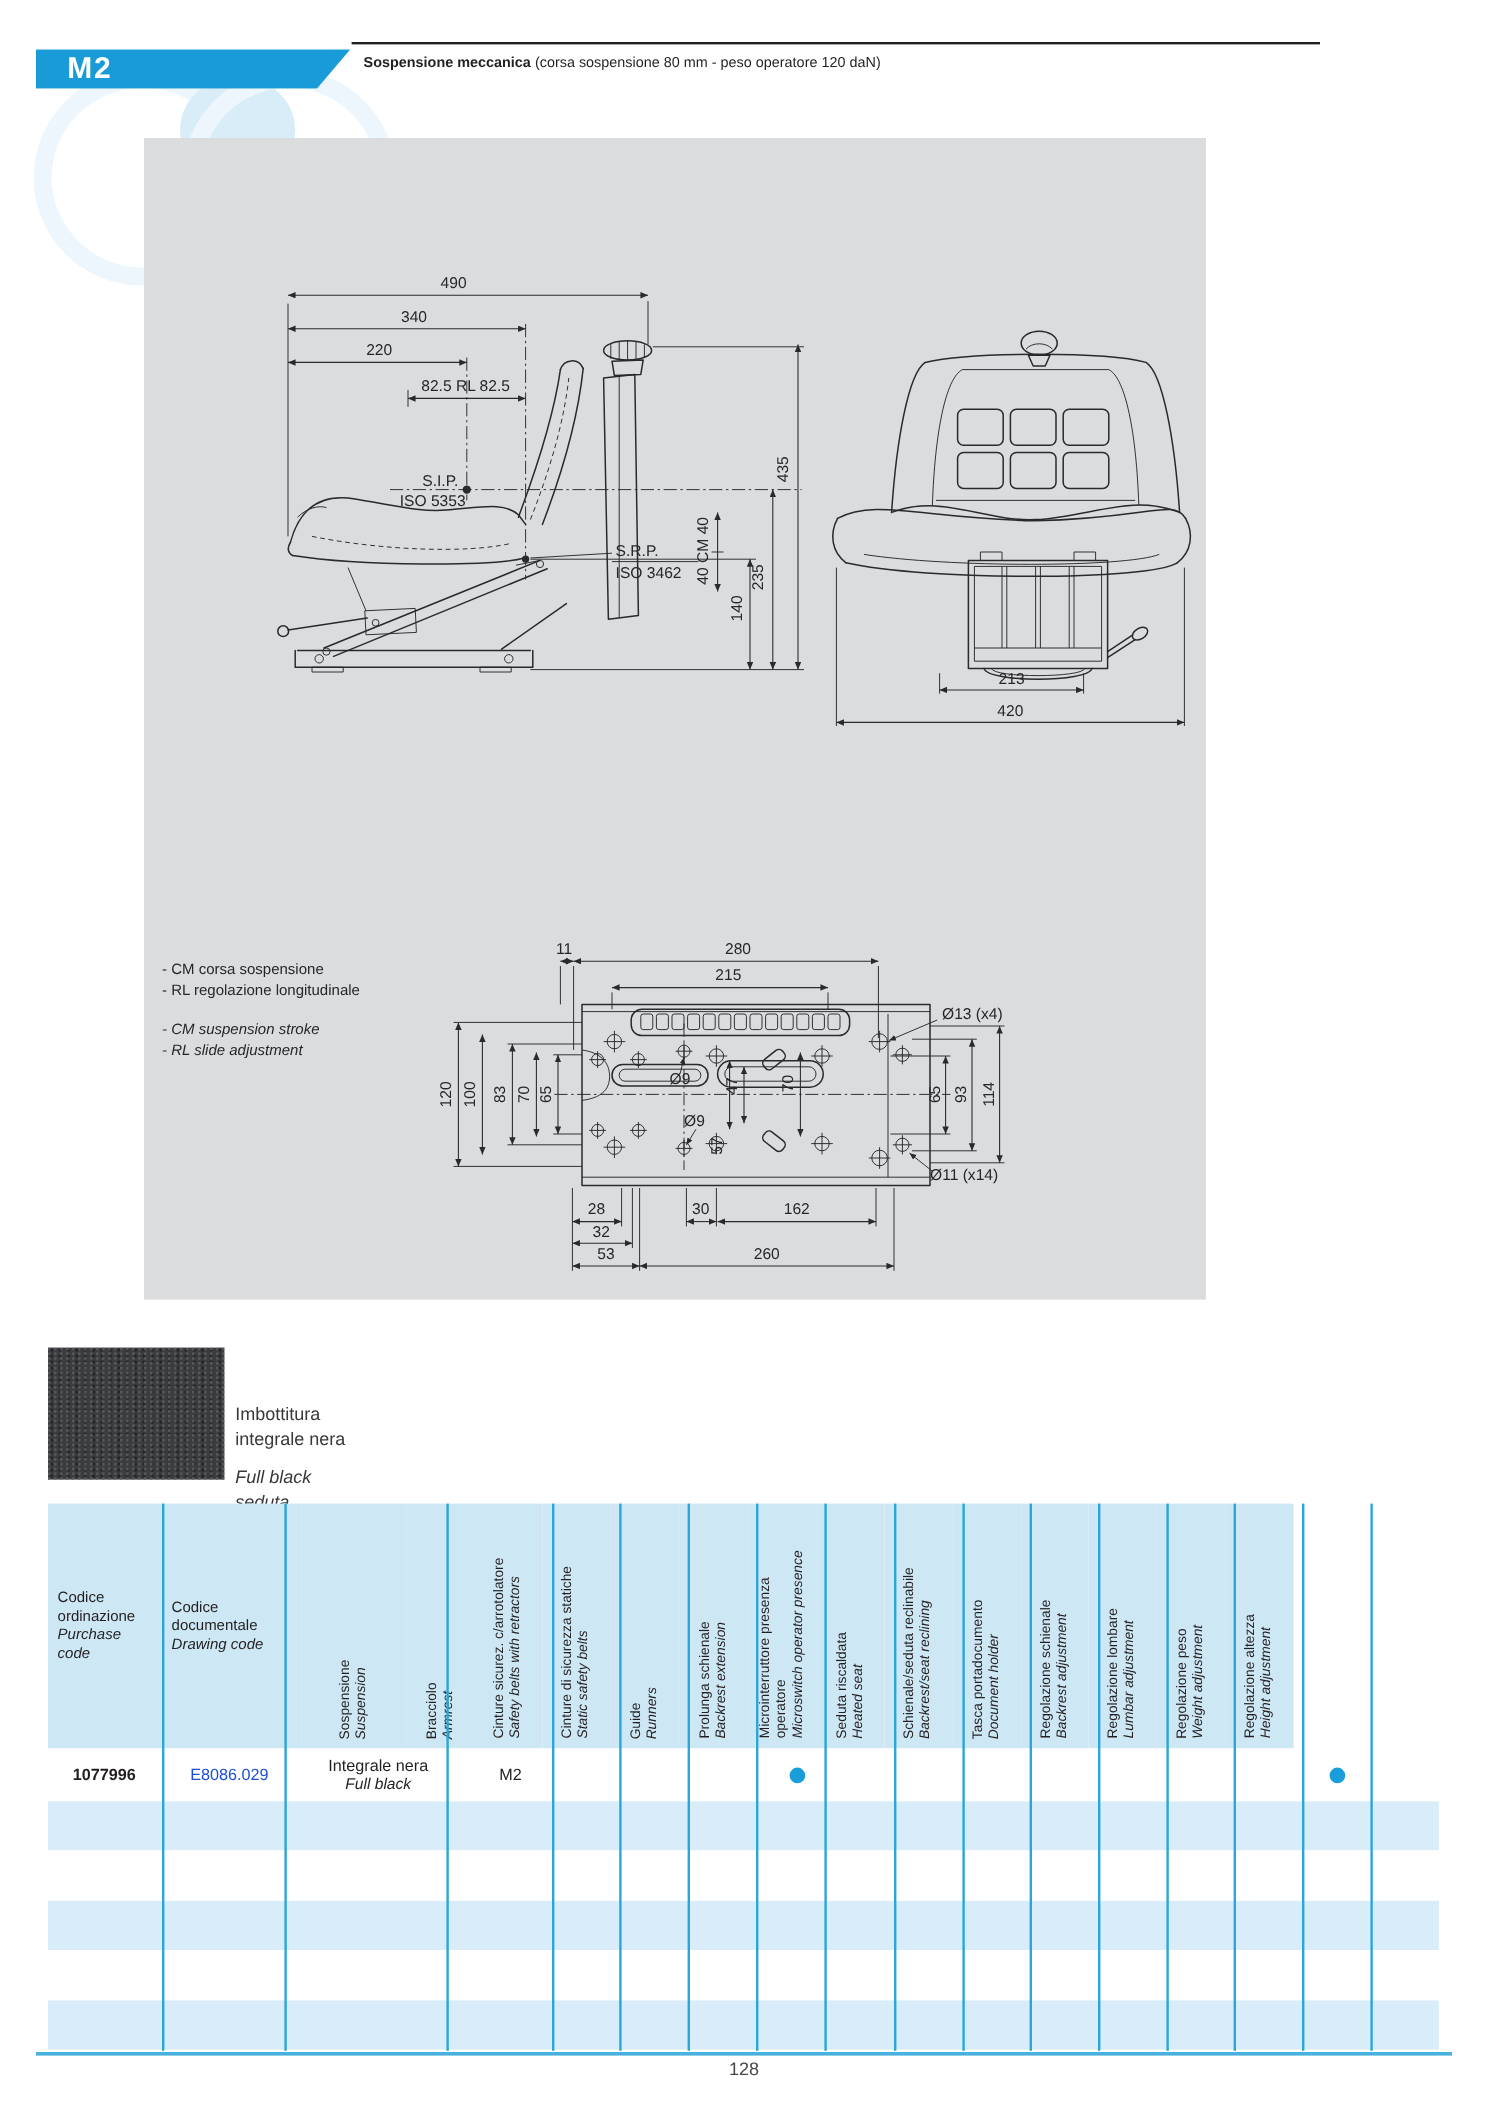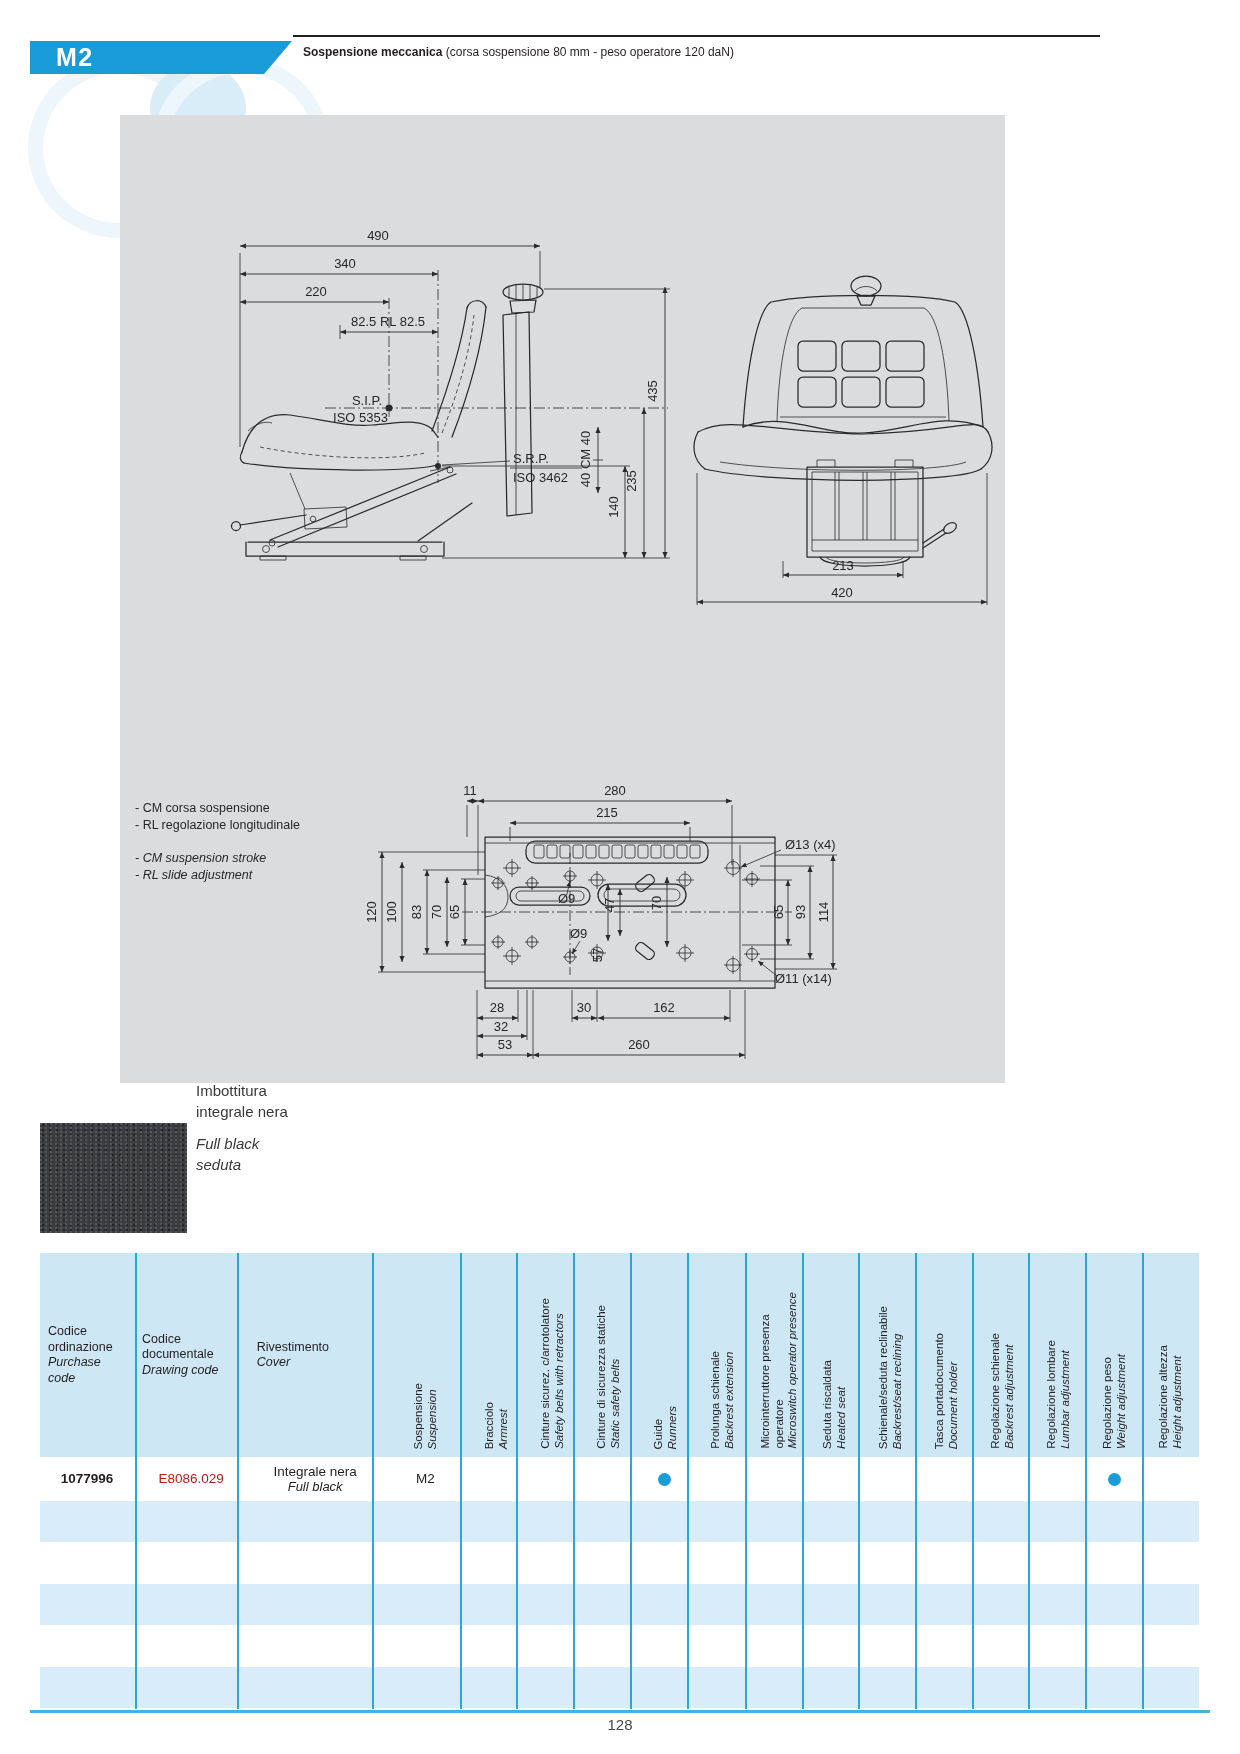--- a/index.html
+++ b/index.html
@@ -26,40 +26,40 @@
   #tech-svg .ln{stroke:#2a2a2c;stroke-width:1.25;fill:none;stroke-linecap:round;stroke-linejoin:round;}
   #tech-svg .th{stroke:#2a2a2c;stroke-width:0.8;fill:none;}
   #tech-svg .dim{stroke:#2a2a2c;stroke-width:0.9;fill:none;}
   #tech-svg .dd{stroke-dasharray:11 3 2 3;}
   #tech-svg .ds{stroke-dasharray:4 3;}
   
   .swatch{position:absolute;left:40px;top:1123px;width:147px;height:110px;background:#3b3c3e;
     background-image:radial-gradient(circle at 1px 1px,#56575b 1px,transparent 1.5px),
                      radial-gradient(circle at 3px 2px,#232427 1px,transparent 1.5px);
     background-size:5px 4px,7px 5px;}
-  .swatch-labels{position:absolute;left:196px;top:1080px;font-size:15px;line-height:21px;color:#39393b;}
+  .swatch-labels{position:absolute;left:196px;top:1168px;font-size:15px;line-height:21px;color:#39393b;}
   .swatch-labels .gap{height:11px;}
   .swatch-labels .i{font-style:italic;}
   
   .tbl{position:absolute;left:40px;top:1253px;width:1159px;height:456px;}
   .hrow{display:flex;height:204px;}
   .hc{background:#cde7f5;box-sizing:border-box;}
   .c0{width:95px;}.c1{width:116px;}.c2{width:135px;}.c3{width:88px;}.c4{width:56px;}
   .c5{width:57px;}.c6{width:57px;}.c7{width:57px;}.c8{width:58px;}.c9{width:57px;}
   .c10{width:56px;}.c11{width:57px;}.c12{width:57px;}.c13{width:56px;}.c14{width:57px;}
   .c15{width:57px;}.c16{width:57px;}
   .hor{display:flex;align-items:center;padding:0 8px;font-size:12.5px;line-height:15.5px;}
   .rot{display:flex;align-items:flex-end;justify-content:center;padding-bottom:8px;}
   .vt{writing-mode:vertical-rl;transform:rotate(180deg);font-size:11.5px;line-height:13.5px;white-space:nowrap;}
   .cen{font-style:italic;}
   .drow{display:flex;height:44px;}
   .dc{box-sizing:border-box;display:flex;flex-direction:column;align-items:center;justify-content:center;
       font-size:13.5px;line-height:15.5px;background:#fff;}
   .dc .bold{font-weight:bold;}
-  .dc .gray{color:#b91c1c;}
+  .dc .gray{color:#1d4ed8;}
   .dc .i{font-style:italic;font-size:13px;}
   .dot{width:13px;height:13px;border-radius:50%;background:#199ed9;}
   .er{width:1159px;}
   .er.b{background:#d8edf9;}
   .er.w{background:#ffffff;}
   .vline{position:absolute;top:0;width:2px;height:456px;background:#2aa6da;z-index:4;}
   
   .foot-rule{position:absolute;left:30px;top:1710px;width:1180px;height:3px;background:#49b1de;}
   .page-num{position:absolute;left:0;top:1716px;width:1240px;text-align:center;
     font-size:15px;color:#474749;}
@@ -343,26 +343,20 @@
             <div>Codice ordinazione</div>
             <div class="cen">Purchase code</div>
           </div>
       </div>
       <div class="hc c1 hor">
         <div>
             <div>Codice documentale</div>
             <div class="cen">Drawing code</div>
           </div>
       </div>
-      <div class="hc c2 hor">
-        <div>
-            <div>Rivestimento</div>
-            <div class="cen">Cover</div>
-          </div>
-      </div>
       <div class="hc c3 rot">
         <div class="vt">
             <div>Sospensione</div>
             <div class="cen">Suspension</div>
           </div>
       </div>
       <div class="hc c4 rot">
         <div class="vt">
             <div>Bracciolo</div>
             <div class="cen">Armrest</div>

